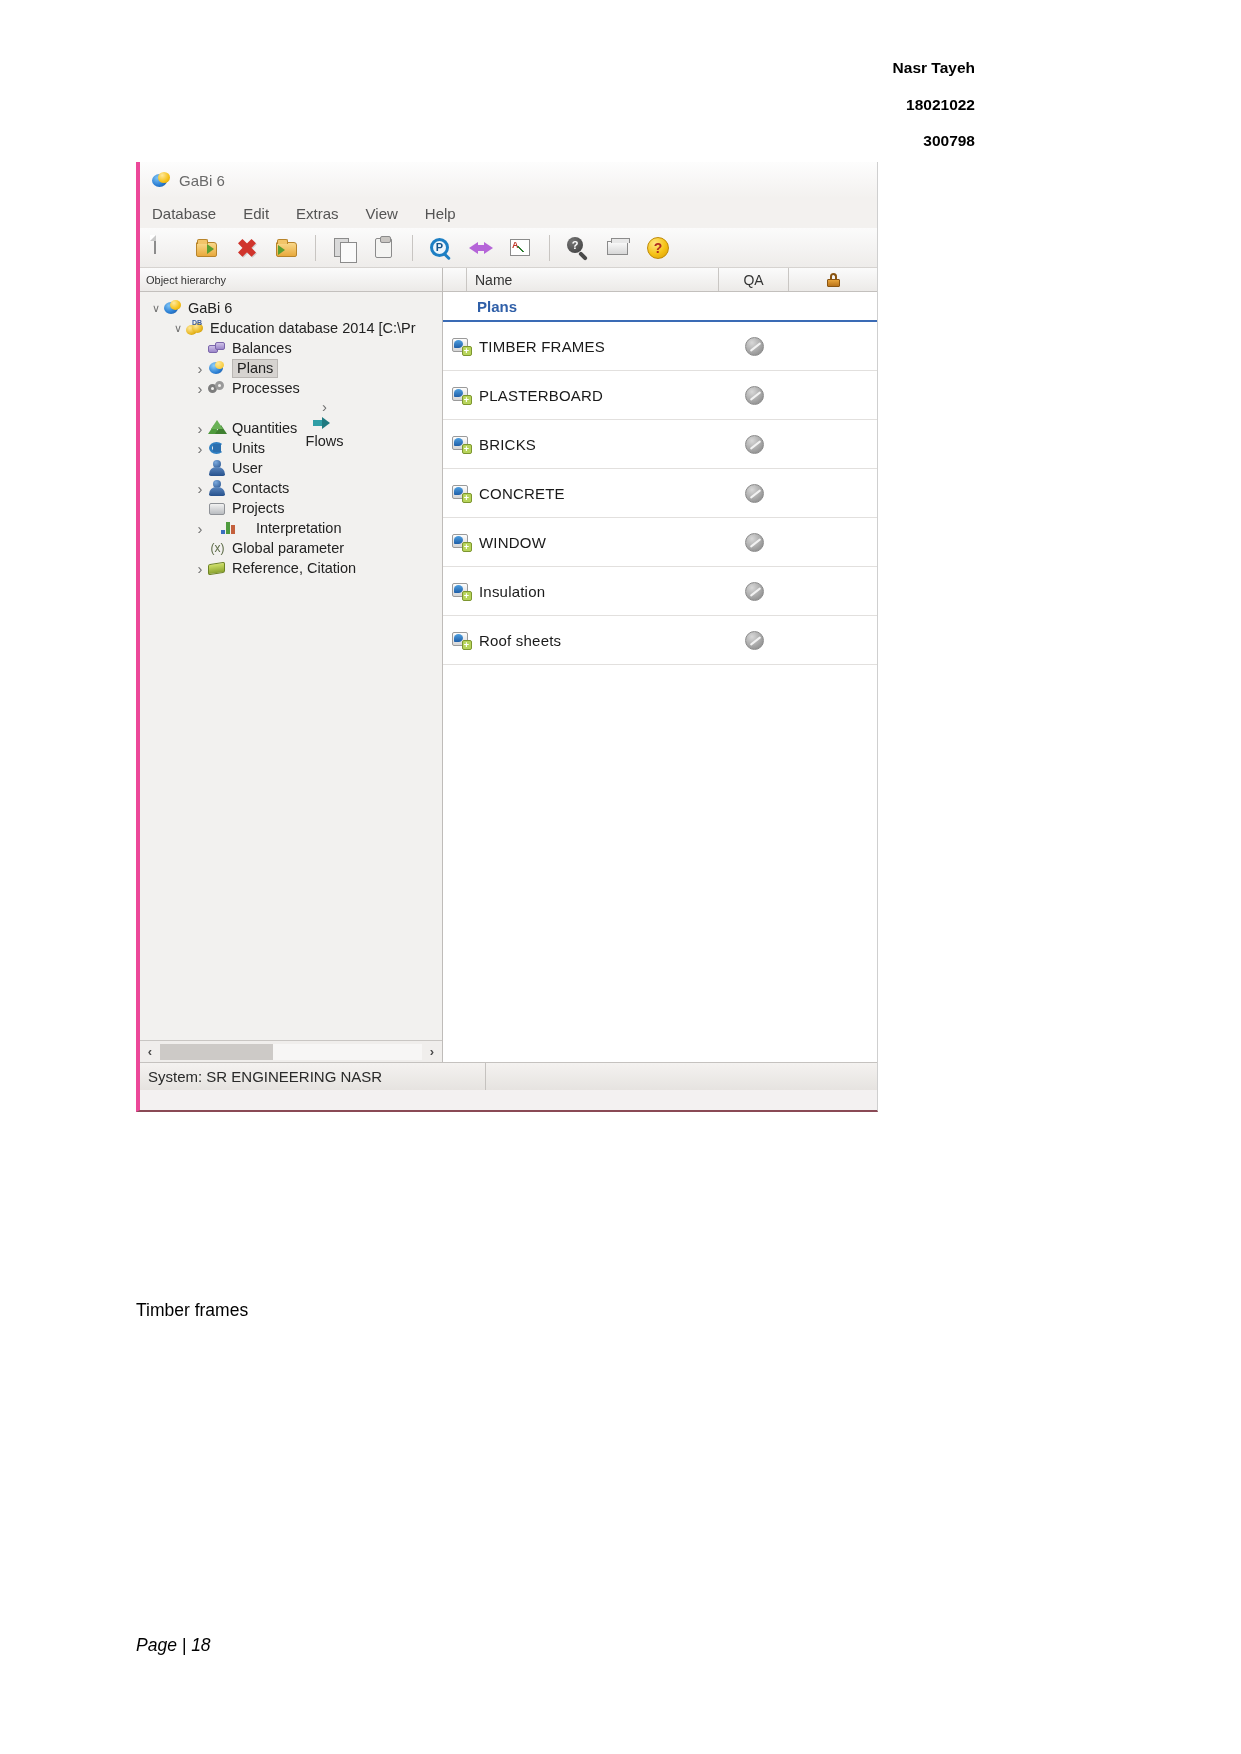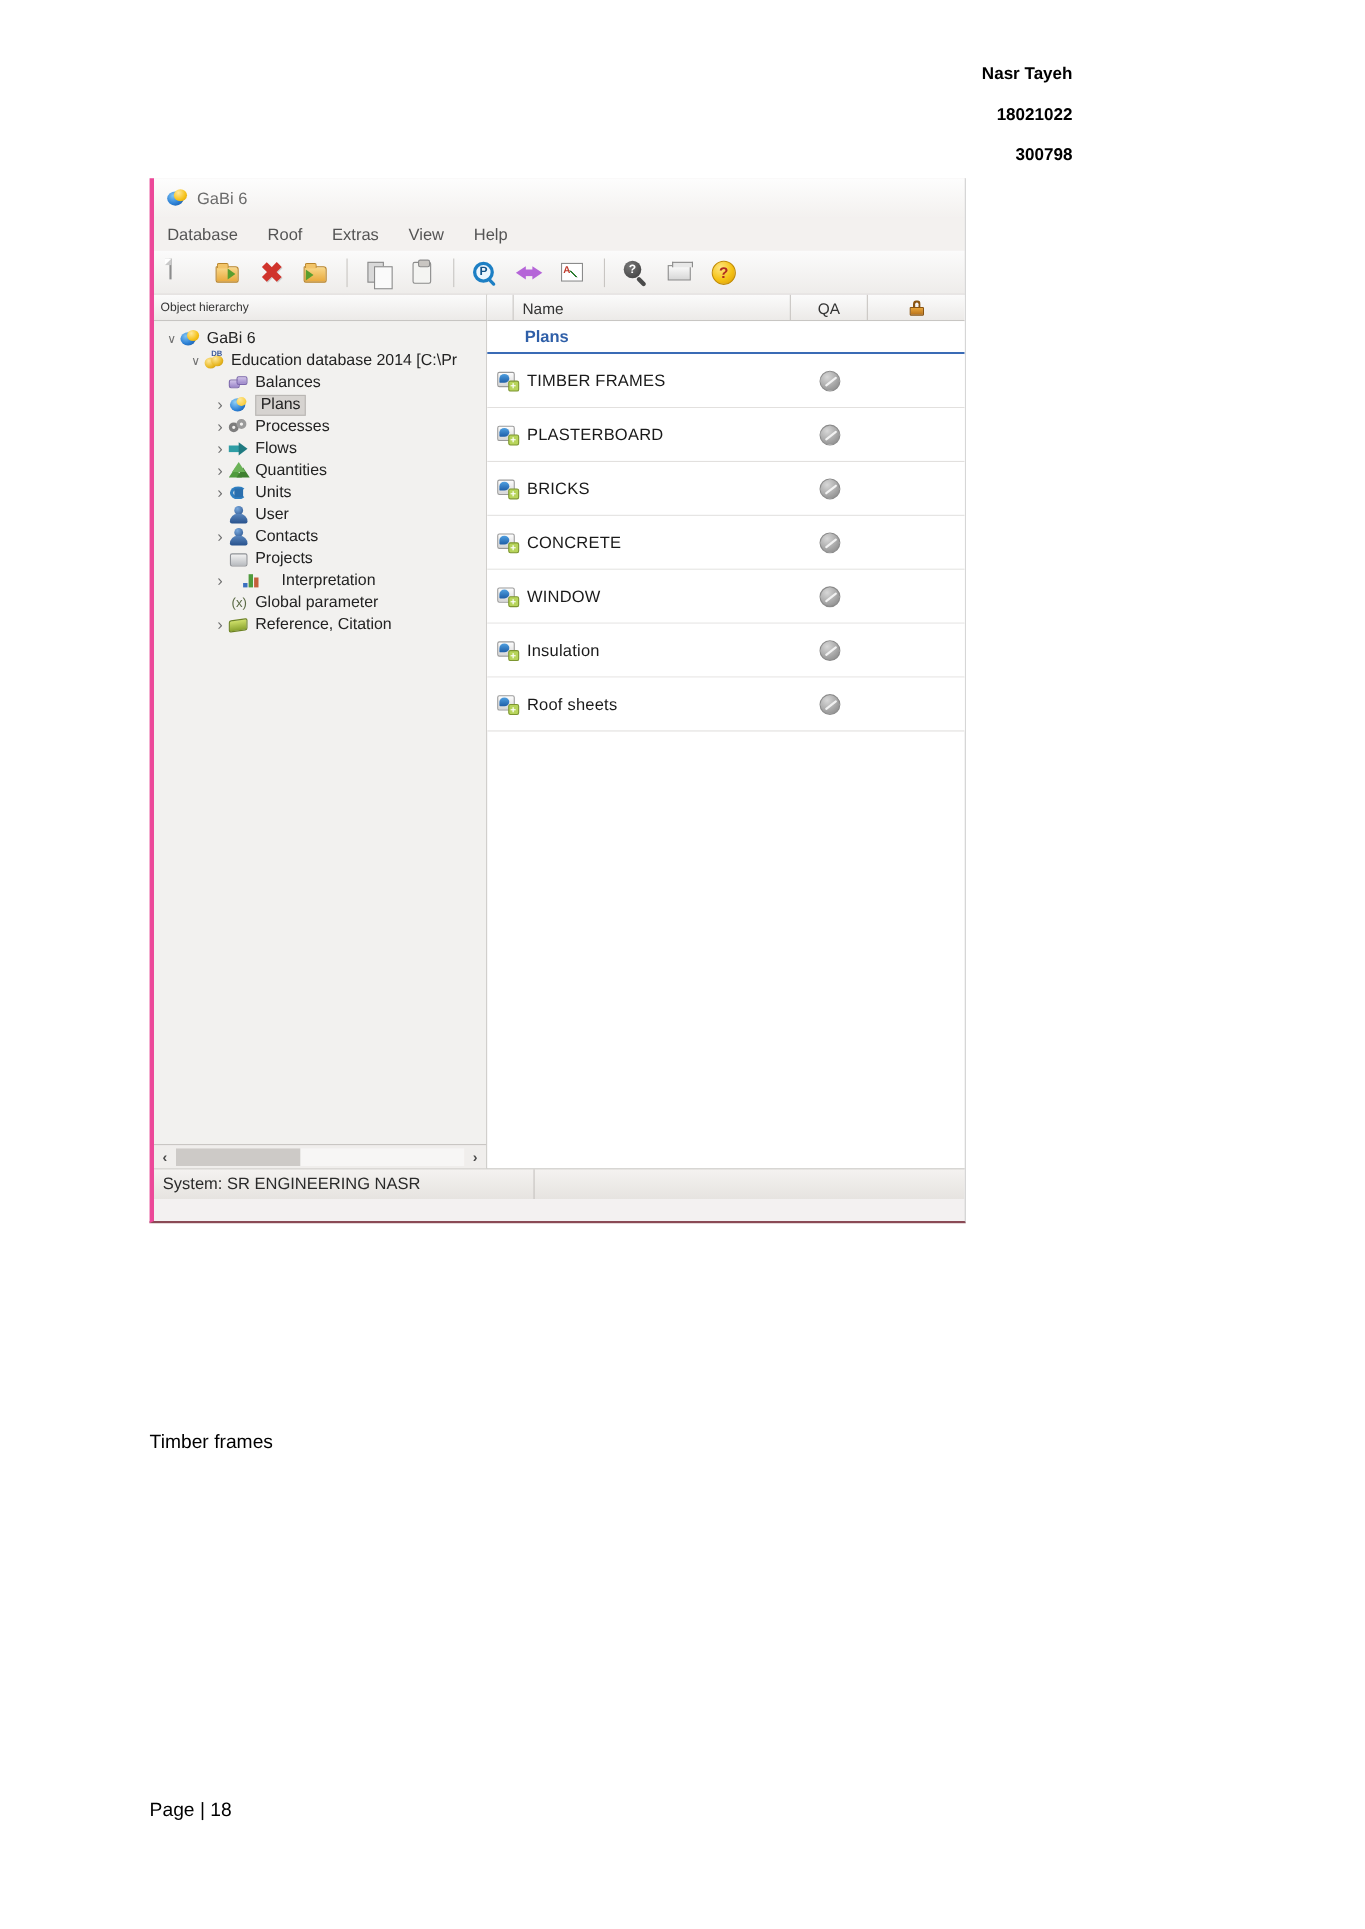--- a/index.html
+++ b/index.html
@@ -401,21 +401,21 @@
 
   
   .caption {
     position:absolute;
     left:136px; top:1300px;
     font-size: 17.5px; color:#000;
   }
   .pagenum {
     position:absolute;
     left:136px; top:1635px;
-    font-size: 17.5px; color:#000;
+    font-size: 17.5px; color:#000;font-style:italic;
   }
 </style>
 </head>
 <body>
 
 <div class="page">
 
   <div class="doc-header">
     <div>Nasr Tayeh</div>
     <div>18021022</div>
@@ -427,21 +427,21 @@
     <div class="titlebar">
       <span class="gabi-globe">
         <span class="b"></span>
           <span class="y"></span>
       </span>
       <span class="title-text">GaBi 6</span>
     </div>
 
     <div class="menubar">
       <span class="mi">Database</span>
-      <span class="mi">Roof</span>
+      <span class="mi">Edit</span>
       <span class="mi">Extras</span>
       <span class="mi">View</span>
       <span class="mi">Help</span>
     </div>
 
     <div class="toolbar">
       <div class="tb-btn">
         <span class="ic"><span class="ic-doc"></span></span>
       </div>
       <div class="tb-btn">
@@ -552,21 +552,21 @@
 
           <div class="tnode" style="padding-left:52px;">
             <span class="chev right"></span>
             <span class="tico i-proc">
                 <span class="g1"></span>
                 <span class="g2"></span>
               </span>
             <span class="tlabel">Processes</span>
           </div>
 
-          <div class="tnode" style="padding-left:52px;">
+          <div class="tnode" style="padding-left:69px;flex-direction:column;">
             <span class="chev right"></span>
             <span class="tico i-flow">
                 <span class="bar"></span>
                 <span class="hd"></span>
               </span>
             <span class="tlabel">Flows</span>
           </div>
 
           <div class="tnode" style="padding-left:52px;">
             <span class="chev right"></span>

